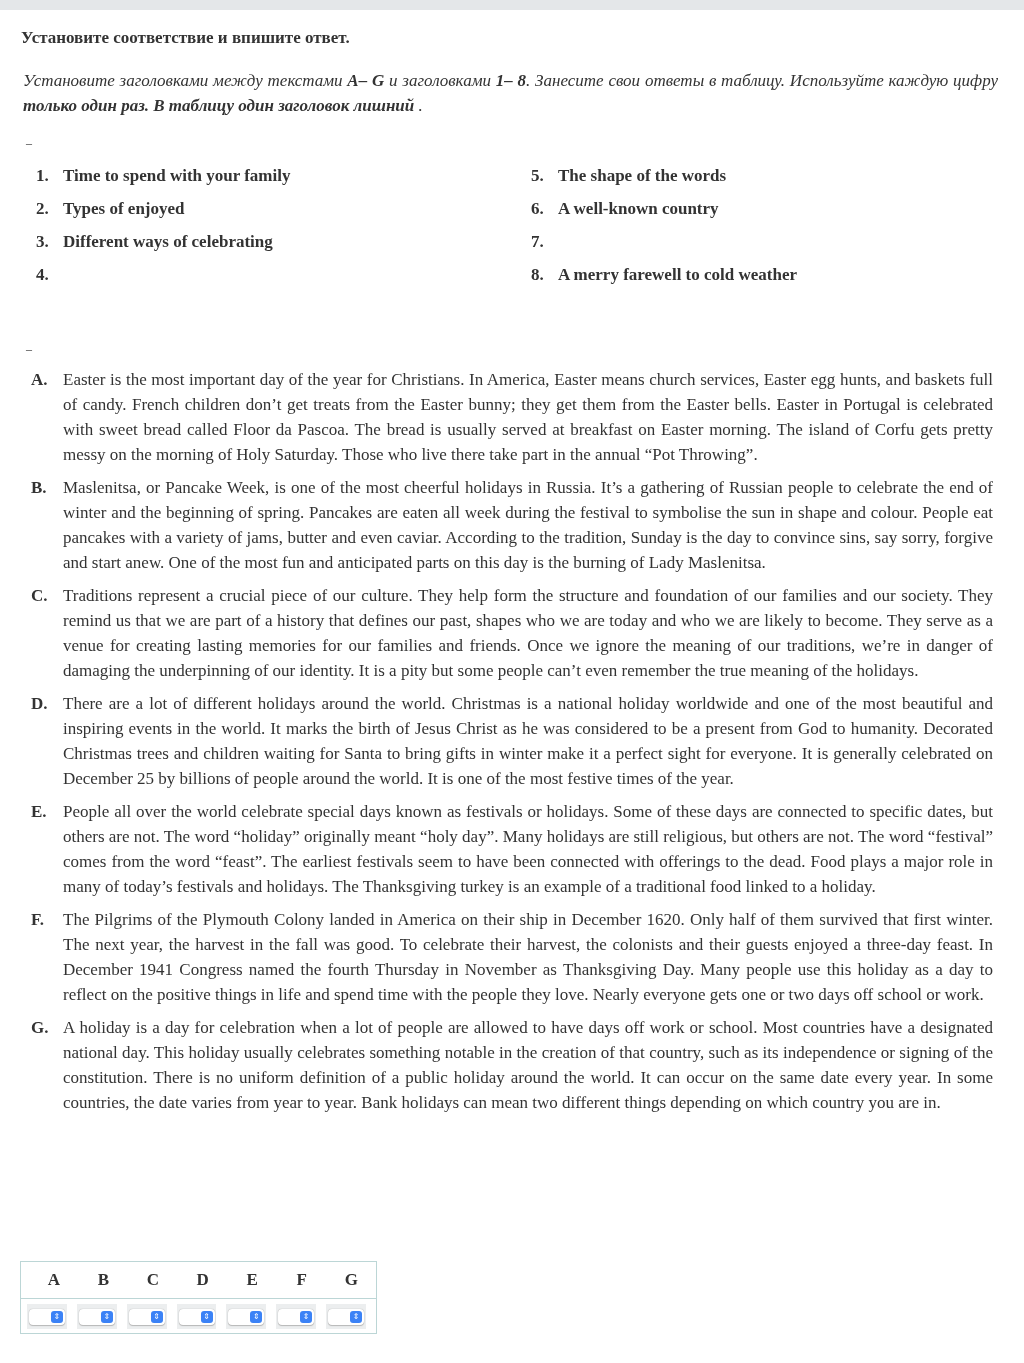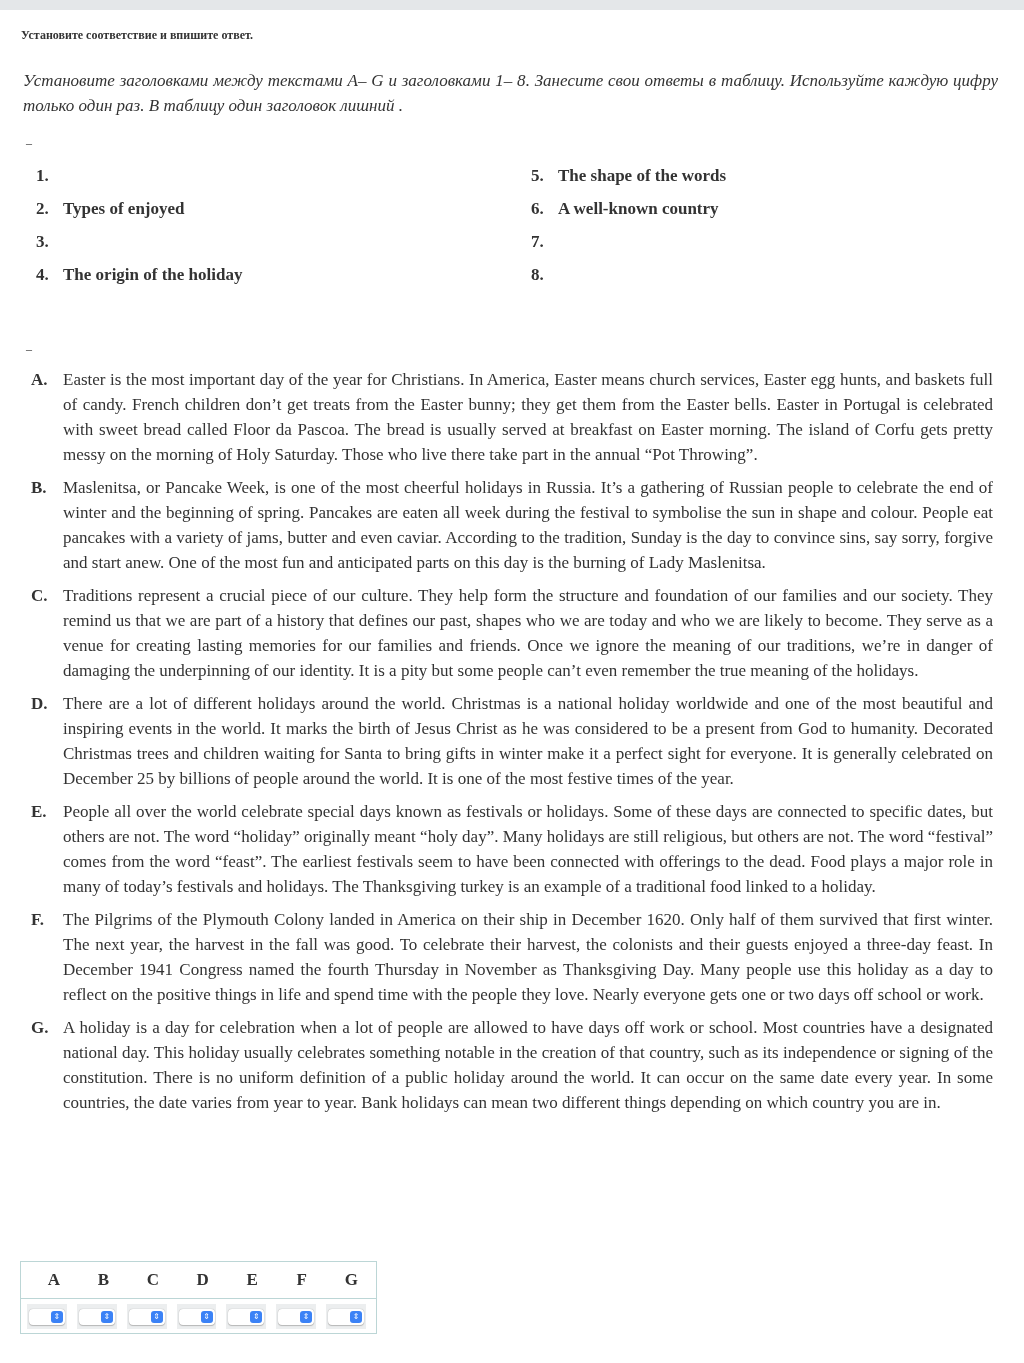--- a/index.html
+++ b/index.html
@@ -1,22 +1,22 @@
 <!DOCTYPE html>
 <html><head>
 <meta charset="utf-8">
 <style>
   html, body { margin: 0; padding: 0; background: #ffffff; }
   body { width: 1024px; height: 1363px; position: relative; overflow: hidden;
          font-family: "Liberation Serif", "DejaVu Serif", serif; color: #333333; }
   .topbar { position: absolute; left: 0; top: 0; width: 1024px; height: 10px; background: #e4e7e9; }
-  .task-title { position: absolute; left: 21px; top: 28px; font-size: 12px; font-weight: bold; color: #333; }
+  .task-title { position: absolute; left: 21px; top: 28px; font-size: 17px; font-weight: bold; color: #333; }
   .instr { position: absolute; left: 23px; top: 68px; width: 975px; font-size: 17px; line-height: 25px;
            font-style: italic; text-align: justify; color: #333; }
-  .instr b { font-weight: normal; margin-top: 28px; }
+  .instr b { font-weight: bold; margin-top: 28px; }
   .dash { position: absolute; left: 26px; font-size: 12px; color: #333; }
   .headings { position: absolute; left: 0; top: 166px; width: 1024px; }
   .hcol { position: absolute; top: 0; }
   .hcol.left { left: 36px; }
   .hcol.right { left: 531px; }
   .hitem { height: 33px; font-size: 17px; font-weight: bold; display: flex; color: #333; }
   .hitem .num { width: 27px; }
   .texts { position: absolute; left: 31px; top: 367px; width: 962px; }
   .titem { display: flex; margin-bottom: 8px; font-size: 17px; line-height: 25px; color: #333; }
   .titem .letter { width: 32px; flex: none; font-weight: bold; }
@@ -42,47 +42,49 @@
 <div class="task-title">Установите соответствие и впишите ответ.</div>
 
 <div class="instr"><span>Установите заголовками между текстами </span><b>A– G</b><span> и заголовками </span><b>1– 8</b><span>. Занесите свои ответы в таблицу. Используйте каждую цифру </span><b>только один раз. В таблицу один заголовок лишний</b><span> .</span></div>
 
 <div class="dash" style="top:136px;">–</div>
 
 <div class="headings">
   <div class="hcol left">
     <div class="hitem">
         <span class="num">1.</span>
+        <span>Time to spend with your family</span>
       </div>
     <div class="hitem">
         <span class="num">2.</span>
         <span>Types of enjoyed</span>
       </div>
     <div class="hitem">
         <span class="num">3.</span>
+        <span>Different ways of celebrating</span>
       </div>
     <div class="hitem">
         <span class="num">4.</span>
-        <span>The origin of the holiday</span>
       </div>
   </div>
   <div class="hcol right">
     <div class="hitem">
         <span class="num">5.</span>
         <span>The shape of the words</span>
       </div>
     <div class="hitem">
         <span class="num">6.</span>
         <span>A well-known country</span>
       </div>
     <div class="hitem">
         <span class="num">7.</span>
       </div>
     <div class="hitem">
         <span class="num">8.</span>
+        <span>A merry farewell to cold weather</span>
       </div>
   </div>
 </div>
 
 <div class="dash" style="top:342px;">–</div>
 
 <div class="texts">
   <div class="titem">
       <span class="letter">A.</span>
       <span class="body">Easter is the most important day of the year for Christians. In America, Easter means church services, Easter egg hunts, and baskets full of candy. French children don’t get treats from the Easter bunny; they get them from the Easter bells. Easter in Portugal is celebrated with sweet bread called Floor da Pascoa. The bread is usually served at breakfast on Easter morning. The island of Corfu gets pretty messy on the morning of Holy Saturday. Those who live there take part in the annual “Pot Throwing”.</span>

